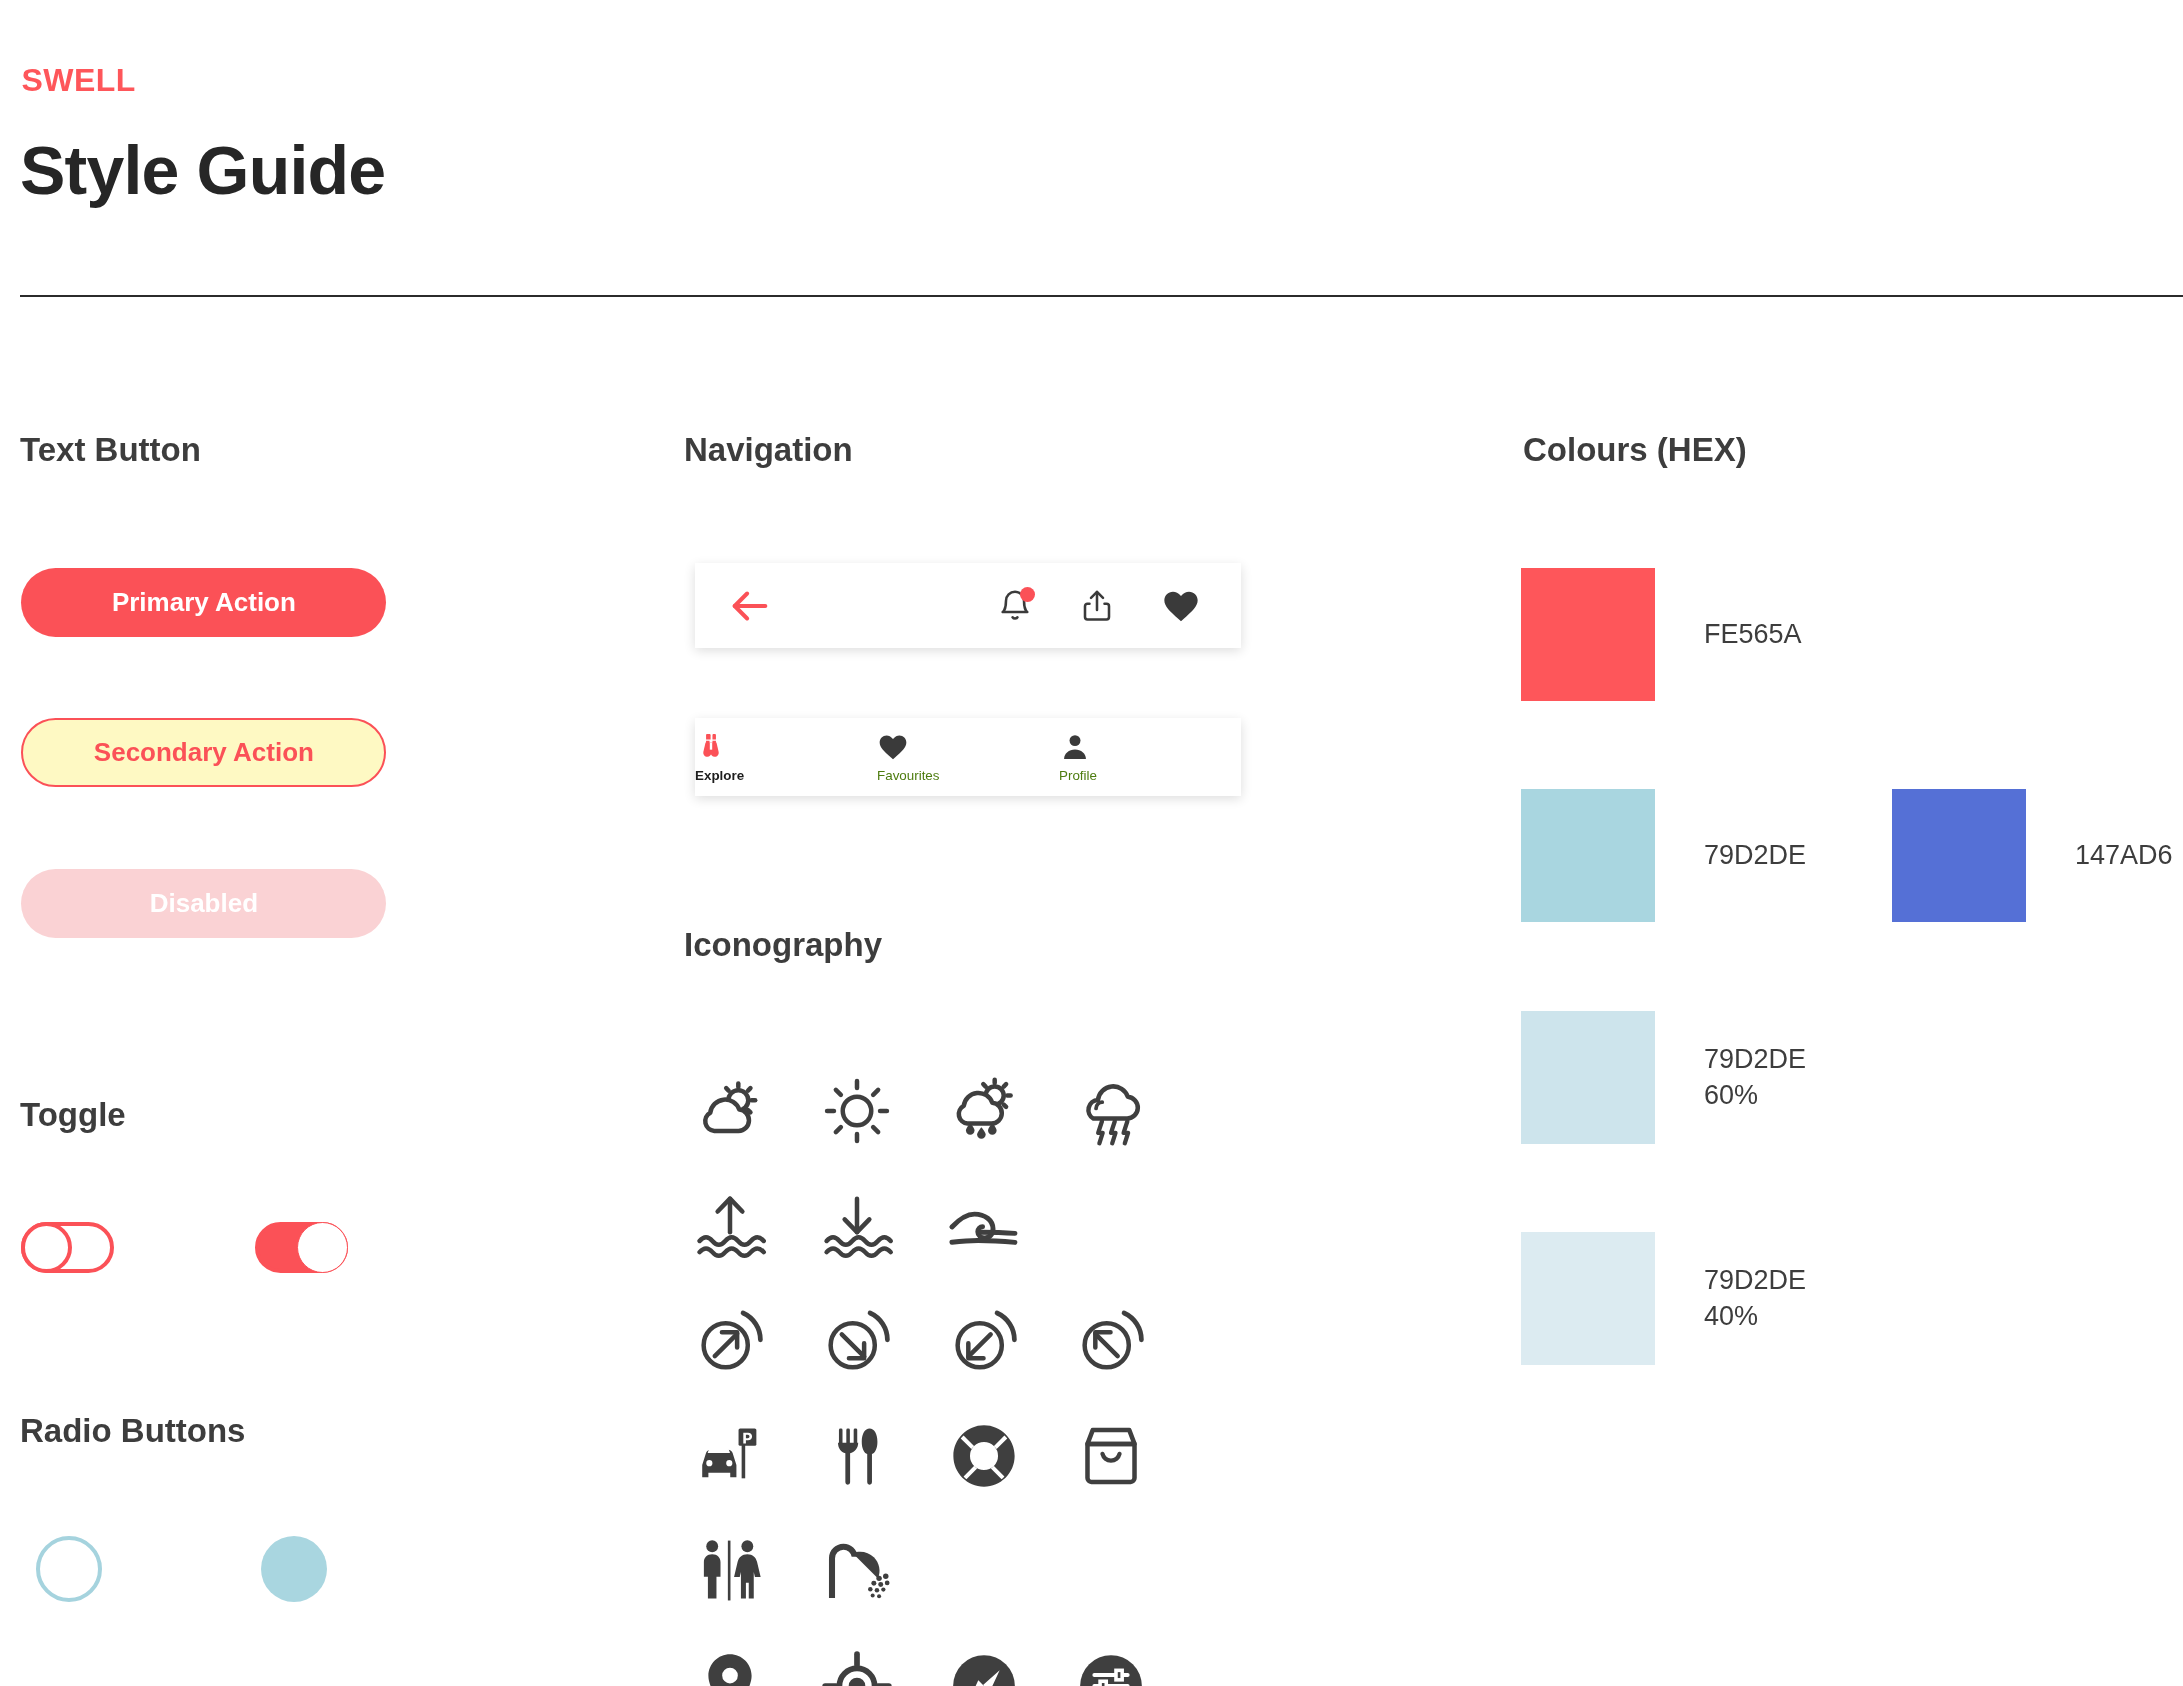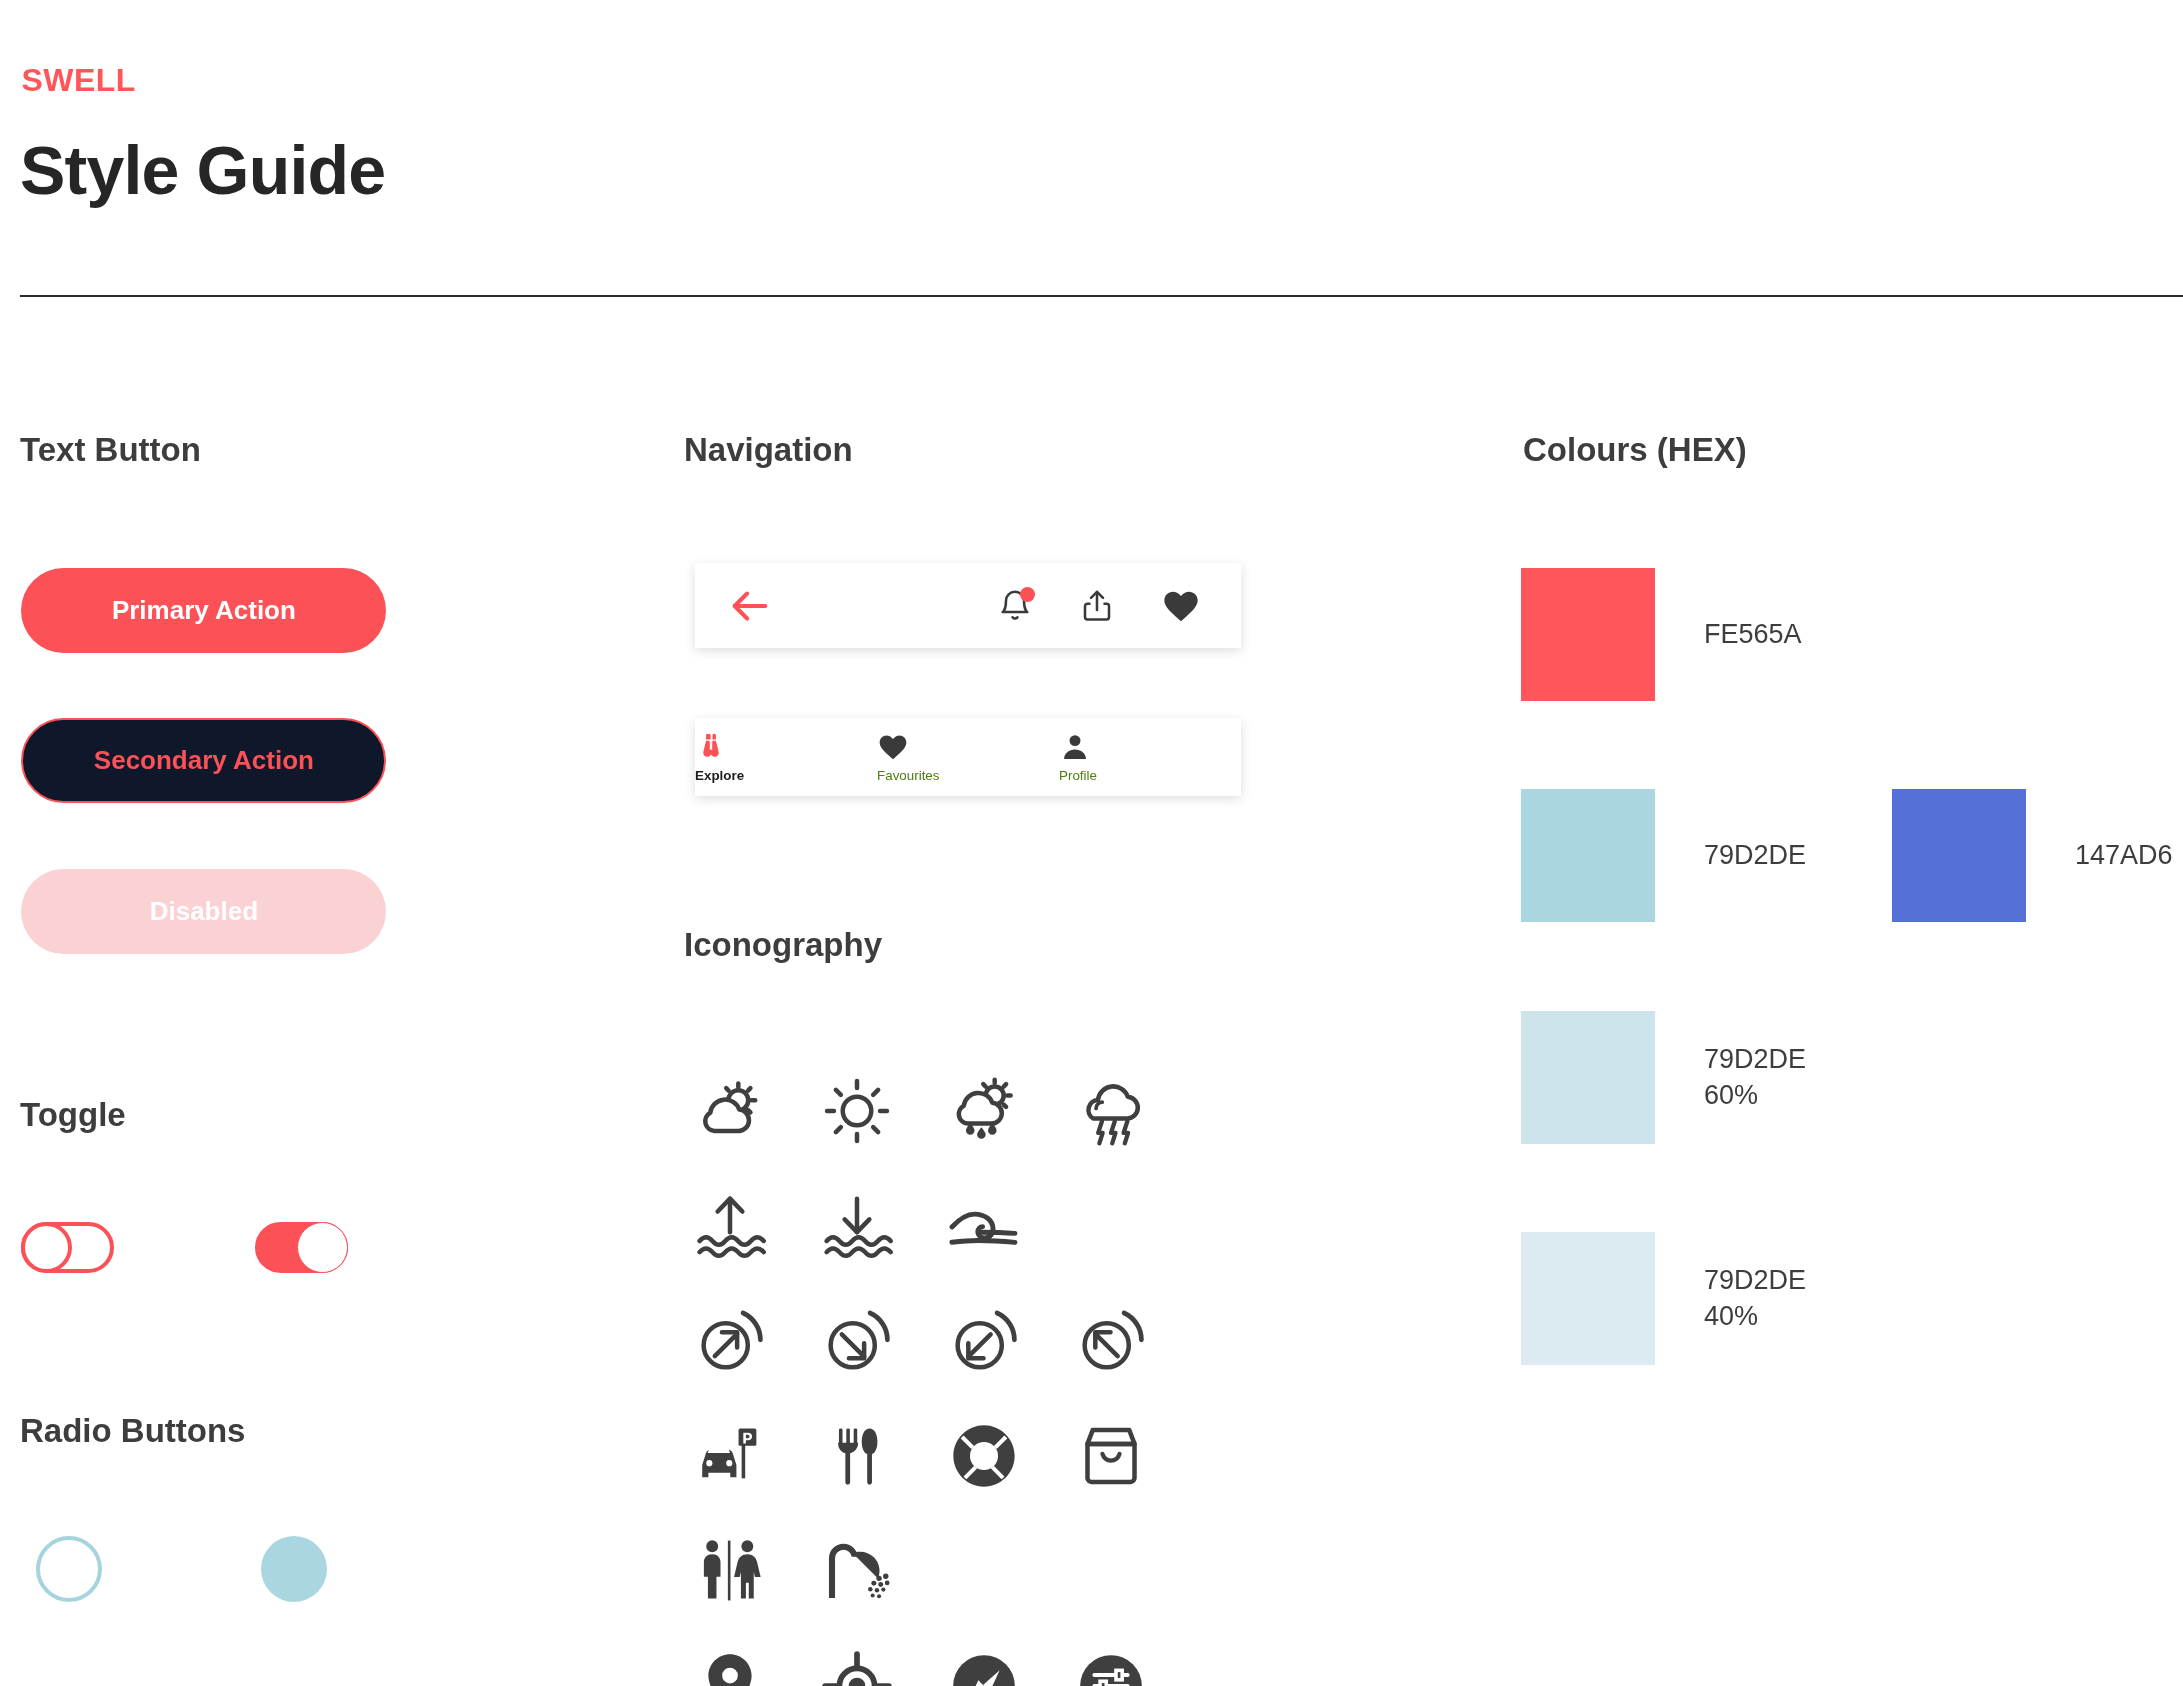--- a/index.html
+++ b/index.html
@@ -34,28 +34,28 @@
     font-size: 33px; font-weight: 700; color: #3d3d3d;
   }
   .sub-head {
     position: absolute;
     font-size: 33px; font-weight: 700; color: #3d3d3d;
   }
 
   
   .btn {
     position: absolute; left: 21.4px;
-    width: 365px; height: 85px;
+    width: 365px; height: 69px;
     border-radius: 47px;
     display: flex; align-items: center; justify-content: center;
     font-size: 26px; font-weight: 600;
     border: none; cursor: pointer;
   }
   .btn-primary   { top: 568px;  background: #FB5157; color: #ffffff; }
-  .btn-secondary { top: 718px;  background: #0f172a; color: #FB5157;
+  .btn-secondary { top: 718px;  background: #fef9c3; color: #FB5157;
                    border: 2.4px solid #FB5157; }
   .btn-disabled  { top: 869px; background: #FAD2D4; color: #ffffff; cursor: default; }
 
   
   .toggle {
     position: absolute; width: 93px; height: 51px;
     border-radius: 32px;
   }
   .toggle-off { left: 21.4px;  top: 1222px; background: #ffffff; border: 4px solid #FB5157; }
   .toggle-off .knob {

